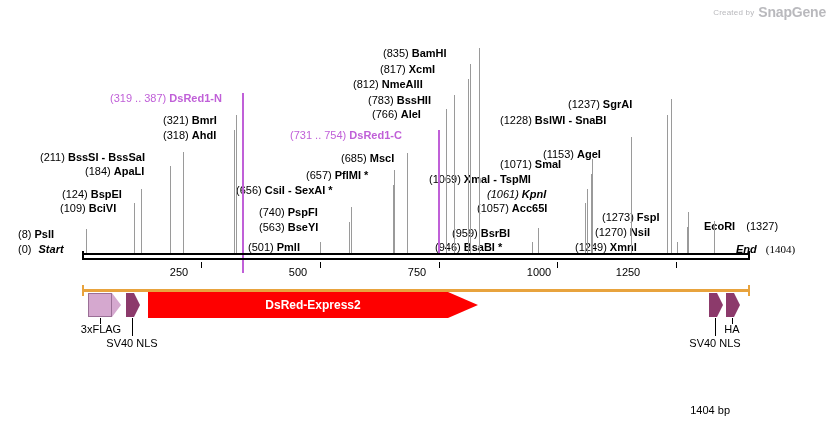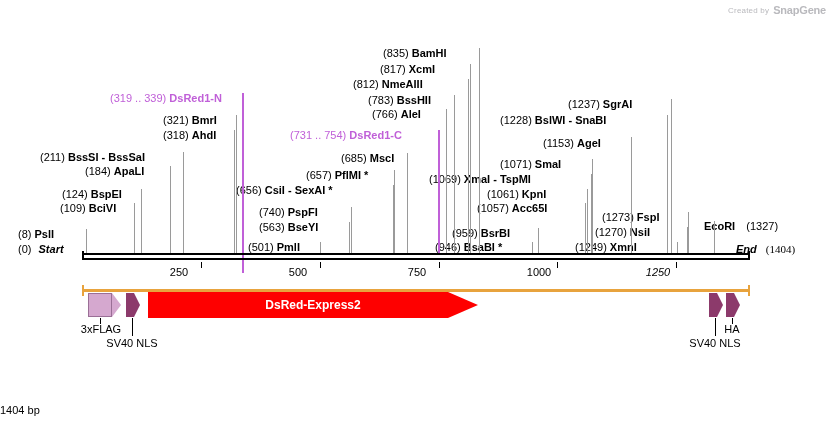--- a/index.html
+++ b/index.html
@@ -2,21 +2,21 @@
 <html><head>
 <meta charset="utf-8">
 <style>
   html,body{margin:0;padding:0;}
   body{width:834px;height:427px;background:#ffffff;font-family:"Liberation Sans",sans-serif;position:relative;overflow:hidden;}
   .root{position:relative;width:834px;height:427px;}
 
   
   .credit{position:absolute;right:8px;top:4px;display:flex;align-items:center;gap:4px;}
   .credit .created{font-size:8px;color:#b9b9bd;letter-spacing:.2px;}
-  .credit .brand{font-size:11px;font-weight:bold;color:#b9b9bd;letter-spacing:-.2px;}
+  .credit .brand{font-size:14px;font-weight:bold;color:#b9b9bd;letter-spacing:-.2px;}
 
   
   .lbl{position:absolute;white-space:nowrap;font-size:11px;color:#000;margin-top:12px;}
   .lbl .pos{font-weight:normal;color:#000;}
   .lbl .nm{font-weight:bold;color:#000;}
   .lbl.purple .pos, .lbl.purple .nm{color:#c060d8;}
   .lbl.purple .nm{font-weight:bold;}
   .lbl .italic{font-style:italic;font-weight:bold;}
 
   
@@ -45,21 +45,21 @@
 
   
   .feat{position:absolute;top:293px;height:24px;}
   .feat .fbody{position:absolute;left:0;top:0;height:24px;}
   .feat .fhead{position:absolute;top:0;width:0;height:0;border-top:12px solid transparent;border-bottom:12px solid transparent;}
   .featlabel{position:absolute;font-size:11px;color:#000;white-space:nowrap;text-align:center;}
   .featline{position:absolute;width:1px;background:#000;}
 
   
   .title{position:absolute;left:0;width:834px;text-align:center;top:387px;font-size:14px;font-weight:bold;color:#000;}
-  .subtitle{position:absolute;left:0;width:730px;text-align:left;top:404px;font-size:11px;color:#000;}
+  .subtitle{position:absolute;left:0;width:730px;text-align:right;top:404px;font-size:11px;color:#000;}
 </style>
 </head>
 <body>
 
 <div class="root">
 
   <div class="credit">
     <span class="created">Created by</span>
     <span class="brand">SnapGene</span>
   </div>
@@ -87,21 +87,21 @@
   <div class="lbl" style="left:163px;top:117px;">
     <span class="pos">(318)</span>
     <span class="nm">AhdI</span>
   </div>
   <div class="lbl" style="left:163px;top:102px;">
     <span class="pos">(321)</span>
     <span class="nm">BmrI</span>
   </div>
 
   <div class="lbl purple" style="left:110px;top:80px;">
-    <span class="pos">(319 .. 339)</span>
+    <span class="pos">(319 .. 387)</span>
     <span class="nm">DsRed1-N</span>
   </div>
   <div class="lbl purple" style="left:290px;top:117px;">
     <span class="pos">(731 .. 754)</span>
     <span class="nm">DsRed1-C</span>
   </div>
 
   <div class="lbl" style="left:248px;top:229px;">
     <span class="pos">(501)</span>
     <span class="nm">PmlI</span>
@@ -152,33 +152,33 @@
     <span class="nm">BsaBI *</span>
   </div>
   <div class="lbl" style="left:452px;top:215px;">
     <span class="pos">(959)</span>
     <span class="nm">BsrBI</span>
   </div>
   <div class="lbl" style="left:477px;top:190px;">
     <span class="pos">(1057)</span>
     <span class="nm">Acc65I</span>
   </div>
-  <div class="lbl" style="left:487px;top:176px;">
+  <div class="lbl" style="left:487px;top:176px;font-style:italic;">
     <span class="pos">(1061)</span>
     <span class="nm">KpnI</span>
   </div>
   <div class="lbl" style="left:429px;top:161px;">
     <span class="pos">(1069)</span>
     <span class="nm">XmaI  -  TspMI</span>
   </div>
   <div class="lbl" style="left:500px;top:146px;">
     <span class="pos">(1071)</span>
     <span class="nm">SmaI</span>
   </div>
-  <div class="lbl" style="left:543px;top:125px;">
+  <div class="lbl" style="left:543px;top:136px;">
     <span class="pos">(1153)</span>
     <span class="nm">AgeI</span>
   </div>
   <div class="lbl" style="left:500px;top:102px;">
     <span class="pos">(1228)</span>
     <span class="nm">BslWI  -  SnaBI</span>
   </div>
   <div class="lbl" style="left:568px;top:86px;">
     <span class="pos">(1237)</span>
     <span class="nm">SgrAI</span>
@@ -251,21 +251,21 @@
   <div class="ruler">
     <div class="rtick" style="left:119px;"></div>
     <div class="rlab" style="left:97px;">250</div>
     <div class="rtick" style="left:238px;"></div>
     <div class="rlab" style="left:216px;">500</div>
     <div class="rtick" style="left:357px;"></div>
     <div class="rlab" style="left:335px;">750</div>
     <div class="rtick" style="left:475px;"></div>
     <div class="rlab" style="left:457px;">1000</div>
     <div class="rtick" style="left:594px;"></div>
-    <div class="rlab" style="left:576px;font-style:italic;">1250</div>
+    <div class="rlab" style="left:546px;">1250</div>
   </div>
 
   <div class="track"></div>
   <div class="track-cap" style="left:82px;"></div>
   <div class="track-cap" style="left:748px;"></div>
 
   <div class="feat" style="left:88px;width:32px;">
     <div class="fbody" style="width:24px;background:#d5a8cf;border:1px solid #9a6f96;box-sizing:border-box;"></div>
     <div class="fhead" style="left:24px;border-left:9px solid #d5a8cf;"></div>
   </div>

